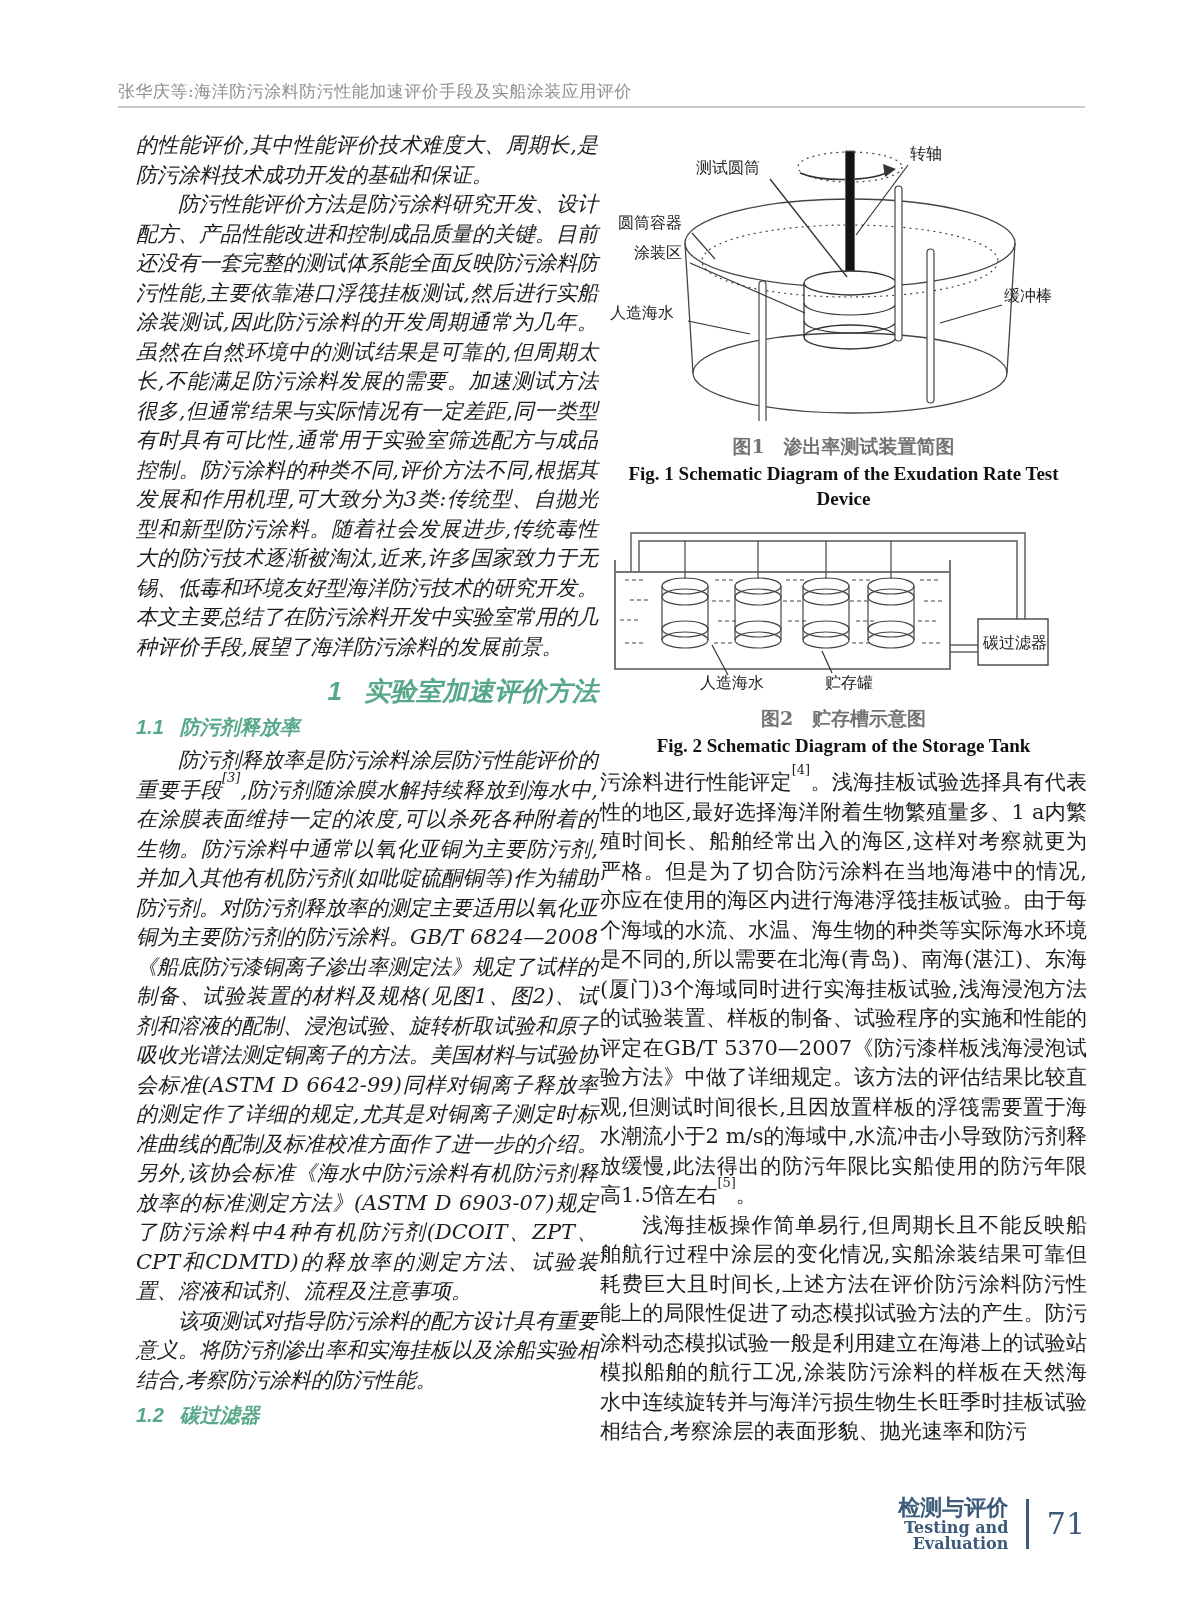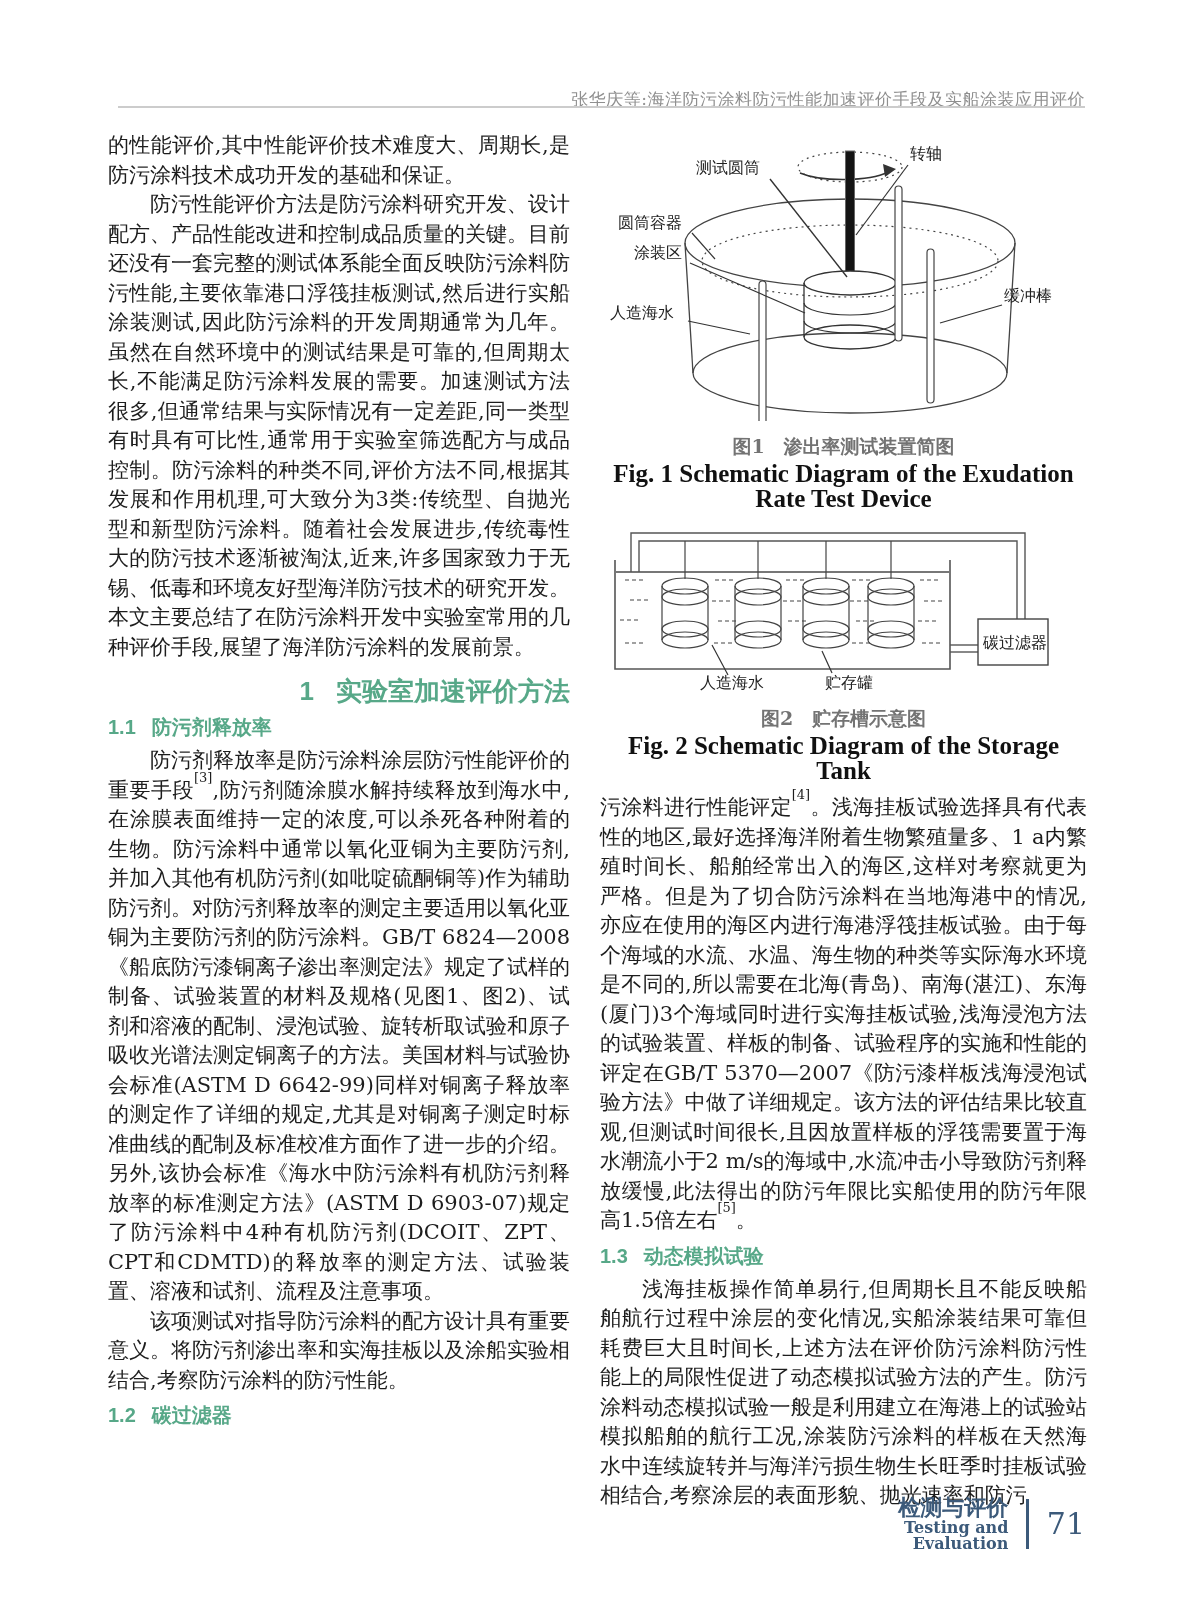--- a/index.html
+++ b/index.html
@@ -2,28 +2,28 @@
 <html><head>
 <meta charset="utf-8">
 <style>
   html,body{margin:0;padding:0;}
   body{
     width:1187px;height:1600px;position:relative;background:#ffffff;
     font-family:"DejaVu Serif","Liberation Serif",serif;color:#1d1d1d;
     overflow:hidden;
   }
   .page-header{
-    position:absolute;left:118px;top:88px;width:967px;
-    text-align:right;font-size:17px;color:#8f8f8f;letter-spacing:.5px;
+    position:absolute;left:118px;top:80px;width:967px;
+    text-align:left;font-size:17px;color:#8f8f8f;letter-spacing:.5px;
   }
   .header-rule{
     position:absolute;left:118px;top:106px;width:967px;height:2px;background:#cccccc;
   }
   .col{position:absolute;top:131px;font-size:21px;line-height:29.5px;text-align:justify;}
-  .col-left{left:108px;width:462px;}
+  .col-left{left:136px;width:462px;font-style:italic;}
   .col-right{left:600px;width:487px;}
   p{margin:0;}
   p.ind{text-indent:2em;}
   sup{font-size:13px;line-height:0;position:relative;top:-7px;}
   h2.sec1{
     font-family:"Liberation Sans","DejaVu Sans",sans-serif;
     color:#57a888;font-size:26px;font-weight:bold;margin:14px 0 8px 0;line-height:1.2;
     text-align:right;text-indent:0;
   }
   h3.sec2{
@@ -33,21 +33,21 @@
   }
   h2.sec1 .num{margin-right:22px;}
   h3.sec2 .num{margin-right:16px;}
   .fig{display:block;}
   .fig text{font-size:16px;fill:#222;font-family:"DejaVu Serif","Liberation Serif",serif;}
   .cap-zh{
     text-align:center;font-size:19px;font-weight:bold;color:#737373;
     margin:12px 0 2px 0;line-height:26px;text-indent:0;
   }
   .cap-en{
-    text-align:center;font-size:25px;font-weight:bold;color:#111;
+    text-align:center;font-size:19px;font-weight:bold;color:#111;
     font-family:"Liberation Serif","DejaVu Serif",serif;
     margin:0 0 6px 0;line-height:25px;text-indent:0;
   }
   .fig2wrap{margin-top:12px;}
   .rc-text{margin-top:10px;}
   .page-footer{
     position:absolute;left:840px;top:1496px;width:245px;
     display:flex;justify-content:flex-end;align-items:center;gap:18px;color:#3c5a7a;
   }
   .journal{text-align:right;}
@@ -206,23 +206,20 @@
     <line x1="128" y1="152" x2="112" y2="122" stroke="#333" stroke-width="1.2"></line>
     <line x1="232" y1="150" x2="222" y2="128" stroke="#333" stroke-width="1.2"></line>
     <text x="100" y="165">人造海水</text>
     <text x="225" y="165">贮存罐</text>
   </svg>
   </div>
   <div class="cap-zh">图2　贮存槽示意图</div>
   <div class="cap-en">Fig. 2  Schematic Diagram of the Storage Tank</div>
 
   <p class="rc-text">污涂料进行性能评定<sup>[4]</sup>。浅海挂板试验选择具有代表性的地区,最好选择海洋附着生物繁殖量多、1 a内繁殖时间长、船舶经常出入的海区,这样对考察就更为严格。但是为了切合防污涂料在当地海港中的情况,亦应在使用的海区内进行海港浮筏挂板试验。由于每个海域的水流、水温、海生物的种类等实际海水环境是不同的,所以需要在北海(青岛)、南海(湛江)、东海(厦门)3个海域同时进行实海挂板试验,浅海浸泡方法的试验装置、样板的制备、试验程序的实施和性能的评定在GB/T 5370—2007《防污漆样板浅海浸泡试验方法》中做了详细规定。该方法的评估结果比较直观,但测试时间很长,且因放置样板的浮筏需要置于海水潮流小于2 m/s的海域中,水流冲击小导致防污剂释放缓慢,此法得出的防污年限比实船使用的防污年限高1.5倍左右<sup>[5]</sup>。</p>
-  <h3 class="sec2">
-    <span class="num">1.3</span><span>动态模拟试验</span>
-  </h3>
   <p class="ind">浅海挂板操作简单易行,但周期长且不能反映船舶航行过程中涂层的变化情况,实船涂装结果可靠但耗费巨大且时间长,上述方法在评价防污涂料防污性能上的局限性促进了动态模拟试验方法的产生。防污涂料动态模拟试验一般是利用建立在海港上的试验站模拟船舶的航行工况,涂装防污涂料的样板在天然海水中连续旋转并与海洋污损生物生长旺季时挂板试验相结合,考察涂层的表面形貌、抛光速率和防污</p>
 </div>
 
 <div class="page-footer">
   <div class="journal">
     <div class="journal-zh">检测与评价</div>
     <div class="journal-en">Testing and Evaluation</div>
   </div>
   <div class="footer-bar"></div>
   <div class="page-num">71</div>

